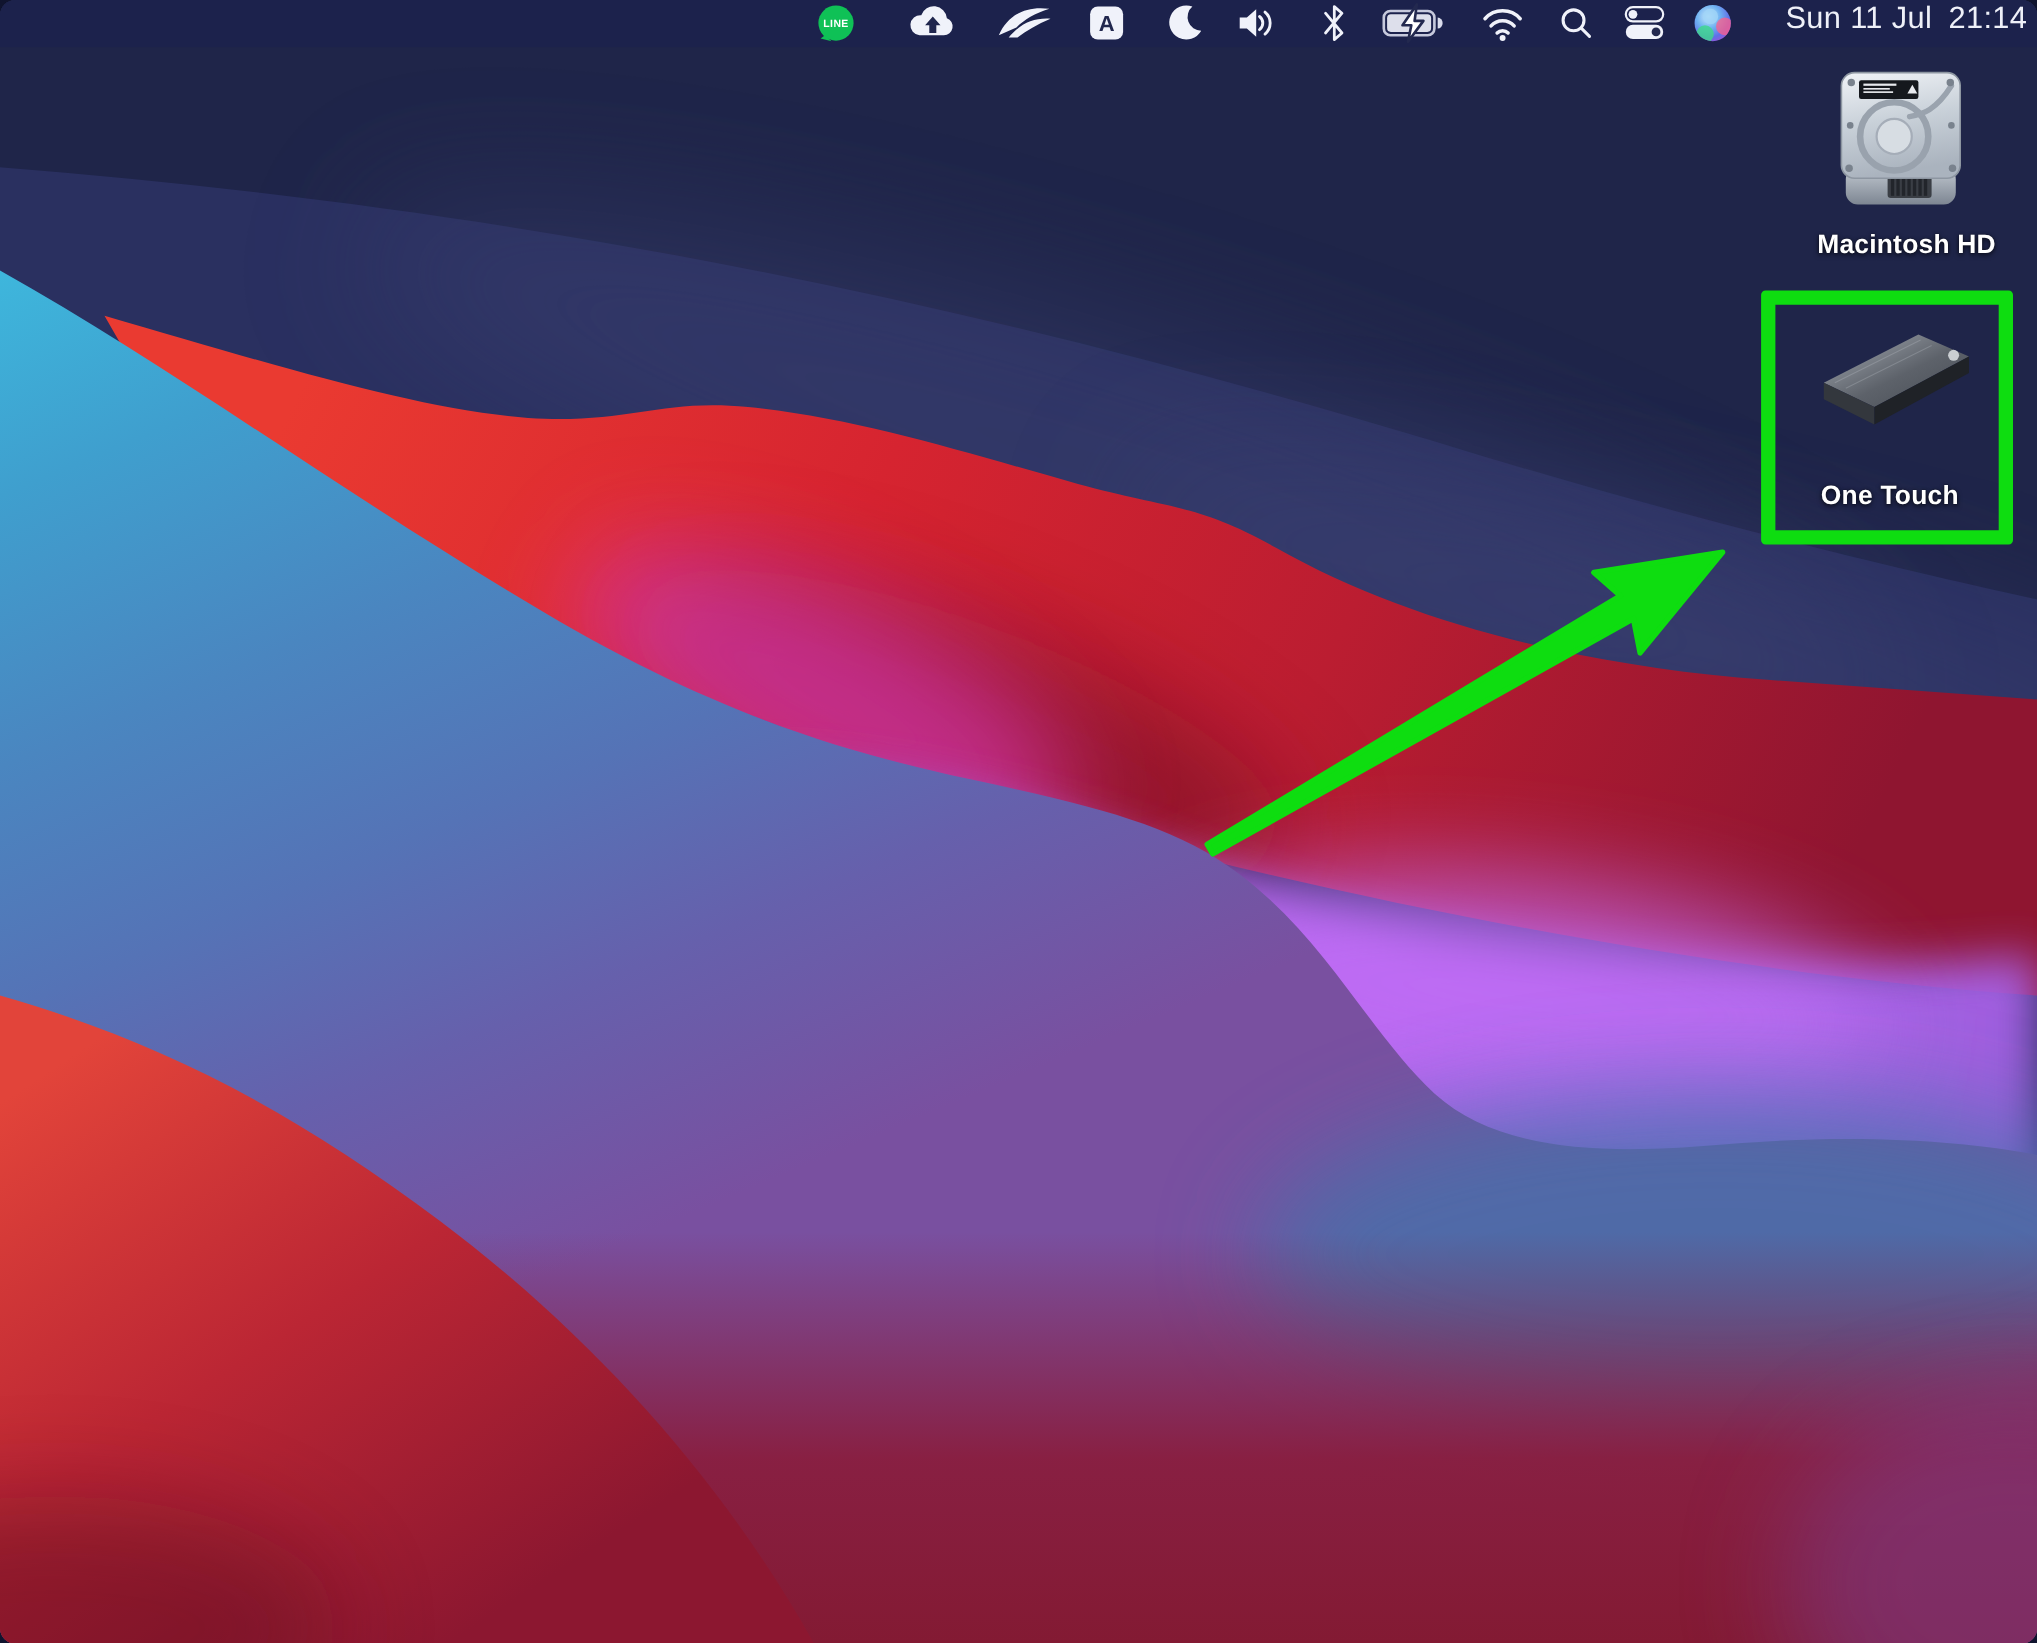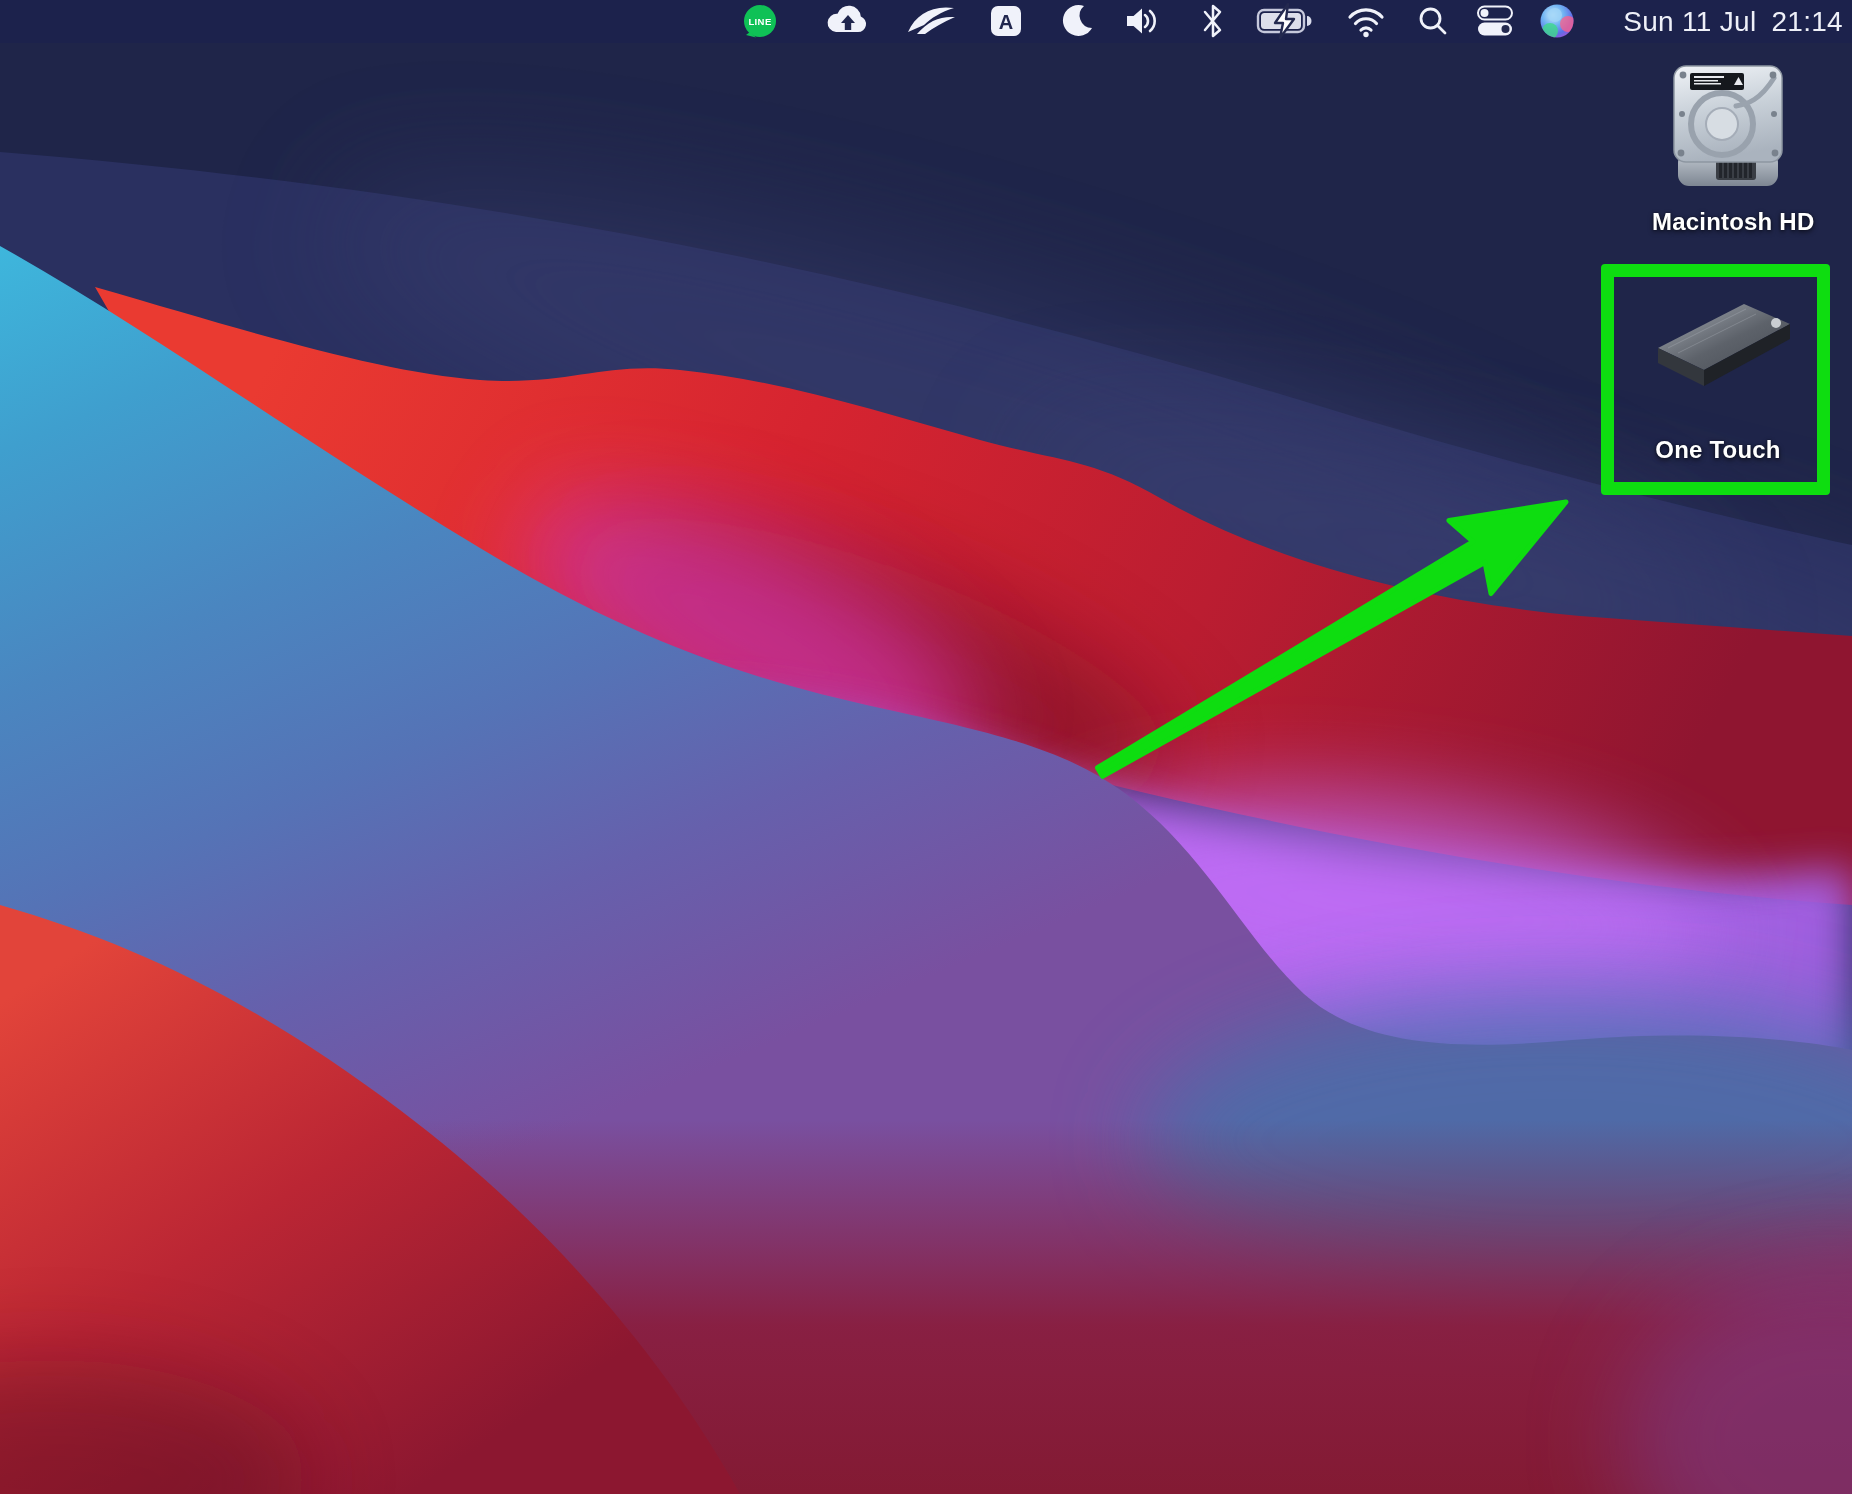--- a/index.html
+++ b/index.html
@@ -1,23 +1,23 @@
 <!DOCTYPE html>
 <html><head>
 <meta charset="utf-8">
 <style>
   html,body{margin:0;padding:0;background:#10142e;}
   #screen{position:relative;width:1852px;height:1494px;overflow:hidden;
-          font-family:"Liberation Sans",sans-serif;-webkit-font-smoothing:antialiased;}
+          font-family:"Liberation Sans",sans-serif;border-radius:14px;-webkit-font-smoothing:antialiased;}
   #wallpaper{position:absolute;inset:0;}
   
   #menubar{position:absolute;left:0;top:0;width:1852px;height:43px;
            background:rgba(28,34,76,.96);z-index:40;}
   #menubar-icons{position:absolute;left:0;top:0;width:1852px;height:43px;display:block;}
-  #clock{position:absolute;top:0;right:9px;height:43px;display:flex;align-items:center;gap:15px;
+  #clock{position:absolute;top:0;right:9px;height:43px;display:flex;align-items:flex-start;gap:15px;
          color:#eef0f8;font-size:28px;font-weight:500;letter-spacing:.3px;}
   
   .desk-icon{position:absolute;z-index:20;text-align:center;cursor:default;}
   .desk-label{color:#fff;font-size:24px;font-weight:700;letter-spacing:.2px;
               text-shadow:0 2px 5px rgba(0,0,0,.65),0 0 2px rgba(0,0,0,.5);white-space:nowrap;}
   #icon-machd{left:1652px;top:58px;width:152px;}
   #icon-machd .desk-label{margin-top:14px;}
   #icon-onetouch{left:1636px;top:288px;width:164px;}
   #icon-onetouch .desk-label{margin-top:40px;}
   

